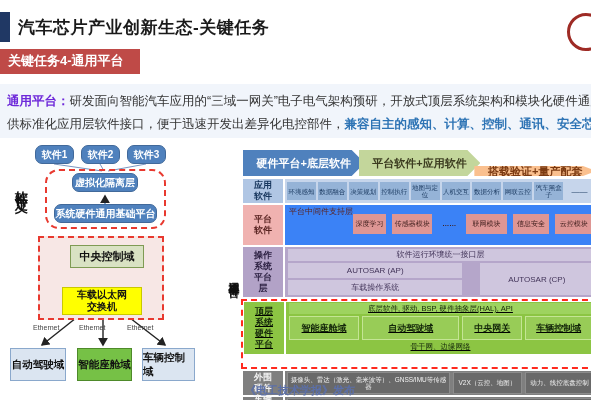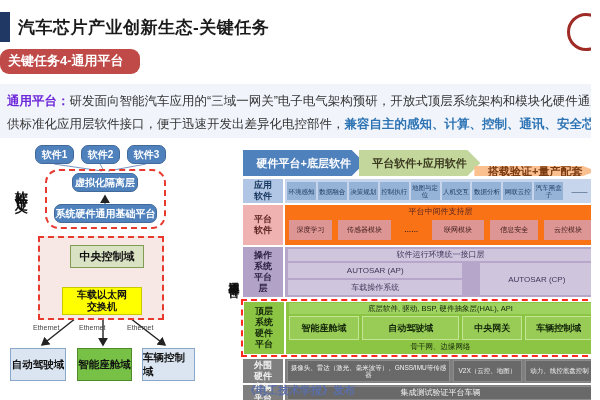--- a/index.html
+++ b/index.html
@@ -3,21 +3,21 @@
 <meta charset="utf-8">
 <style>
   html,body{margin:0;padding:0;}
   body{font-family:"Liberation Sans","DejaVu Sans",sans-serif;}
   .slide{position:relative;width:572px;height:400px;background:#ffffff;overflow:hidden;padding-left:19px;}
 
   
   .title-square{position:absolute;left:0;top:12px;width:10px;height:30px;background:#203864;}
   .page-title{position:absolute;left:18px;top:16px;font-size:17px;font-weight:bold;color:#1a1a1a;letter-spacing:.5px;}
   .logo{position:absolute;right:-14px;top:13px;width:32px;height:32px;border:3px solid #9e2b25;border-radius:50%;background:#fff;}
-  .banner{position:absolute;left:0;top:49px;background:#bf4a47;color:#fff;font-size:13px;font-weight:bold;padding:3px 16px 4px 8px;border-radius:9px;}
+  .banner{position:absolute;left:0;top:49px;background:#bf4a47;color:#fff;font-size:13px;font-weight:bold;padding:3px 16px 4px 8px;}
 
   
   .intro{position:absolute;left:0;top:84px;width:600px;height:54px;background:#f1f5fb;padding-top:6px;box-sizing:border-box;}
   .intro-line{white-space:nowrap;overflow:hidden;font-size:12.5px;color:#333;padding-left:7px;line-height:23px;}
   .intro-lead{color:#6d28d9;font-weight:bold;}
   .intro-hl{color:#2e74b5;font-weight:bold;}
 
   
   .ld{position:absolute;left:0;top:140px;width:232px;height:256px;}
   .ld .abs{position:absolute;box-sizing:border-box;}
@@ -47,37 +47,37 @@
   .rbody{flex:1;display:flex;box-sizing:border-box;}
 
   .row-app{height:24px;}
   .row-app .rlabel{background:#b0c6e4;color:#17365d;}
   .row-app .rbody{background:#c6d5eb;align-items:center;padding:2px;gap:2px;}
   .cell-app{flex:1;background:#95b3d7;color:#17365d;font-size:6.5px;line-height:7px;text-align:center;display:flex;align-items:center;justify-content:center;height:18px;}
   .cell-app.dash{background:transparent;font-size:8px;}
 
   .row-plat{height:40px;}
   .row-plat .rlabel{background:#f0b2b0;color:#5a2422;}
-  .row-plat .rbody{background:#f97316;flex-direction:column;padding:1px 4px 3px;}
+  .row-plat .rbody{background:#3b82f6;flex-direction:row;padding:1px 4px 3px;}
   .plat-title{font-size:8px;color:#5a2422;text-align:center;height:12px;line-height:12px;}
   .plat-cells{display:flex;flex:1;gap:6px;align-items:center;}
   .cell-plat{background:#de9694;color:#40201e;font-size:7px;line-height:8px;text-align:center;display:flex;align-items:center;justify-content:center;height:20px;}
   .cell-plat.nobox{background:transparent;font-weight:bold;}
 
   .row-os{height:50px;}
   .row-os .rlabel{background:#b2a2c7;color:#2e2244;}
   .row-os .rbody{background:#b5a6ca;flex-direction:column;padding:2px 3px;gap:2px;}
   .os-bar{background:#cfc6de;color:#413358;font-size:8px;text-align:center;height:12px;line-height:12px;}
   .os-split{display:flex;flex:1;gap:18px;}
   .os-left{flex:1.55;display:flex;flex-direction:column;gap:2px;}
   .os-left .os-bar{flex:1;height:auto;display:flex;align-items:center;justify-content:center;}
   .os-cp{flex:1;background:#cfc6de;color:#413358;font-size:8px;display:flex;align-items:center;justify-content:center;}
 
   .hw-wrap{border:2px dashed #ff2a1f;margin:0 -2px 2px;padding:1px;}
-  .row-hw{height:52px;margin-bottom:0;}
+  .row-hw{height:52px;margin-bottom:12px;text-decoration:underline;}
   .row-hw .rlabel{background:#8cc543;color:#14270a;}
   .row-hw .rbody{background:#8cc543;flex-direction:column;padding:1px 3px 2px;gap:2px;}
   .hw-bar{font-size:7.5px;color:#14270a;text-align:center;height:11px;line-height:11px;background:#9ed35f;}
   .hw-cells{display:flex;flex:1;gap:3px;}
   .cell-hw{background:#98cc57;border:1px solid #c4e594;color:#14270a;font-size:9px;font-weight:bold;display:flex;align-items:center;justify-content:center;}
   .hw-bot{font-size:7.5px;color:#14270a;text-align:center;height:10px;line-height:10px;}
 
   .row-per{height:24px;}
   .row-per .rlabel,.row-veh .rlabel{background:#7f7f7f;color:#f2f2f2;}
   .row-per .rbody{background:#7f7f7f;align-items:center;padding:1px 2px;gap:3px;}

